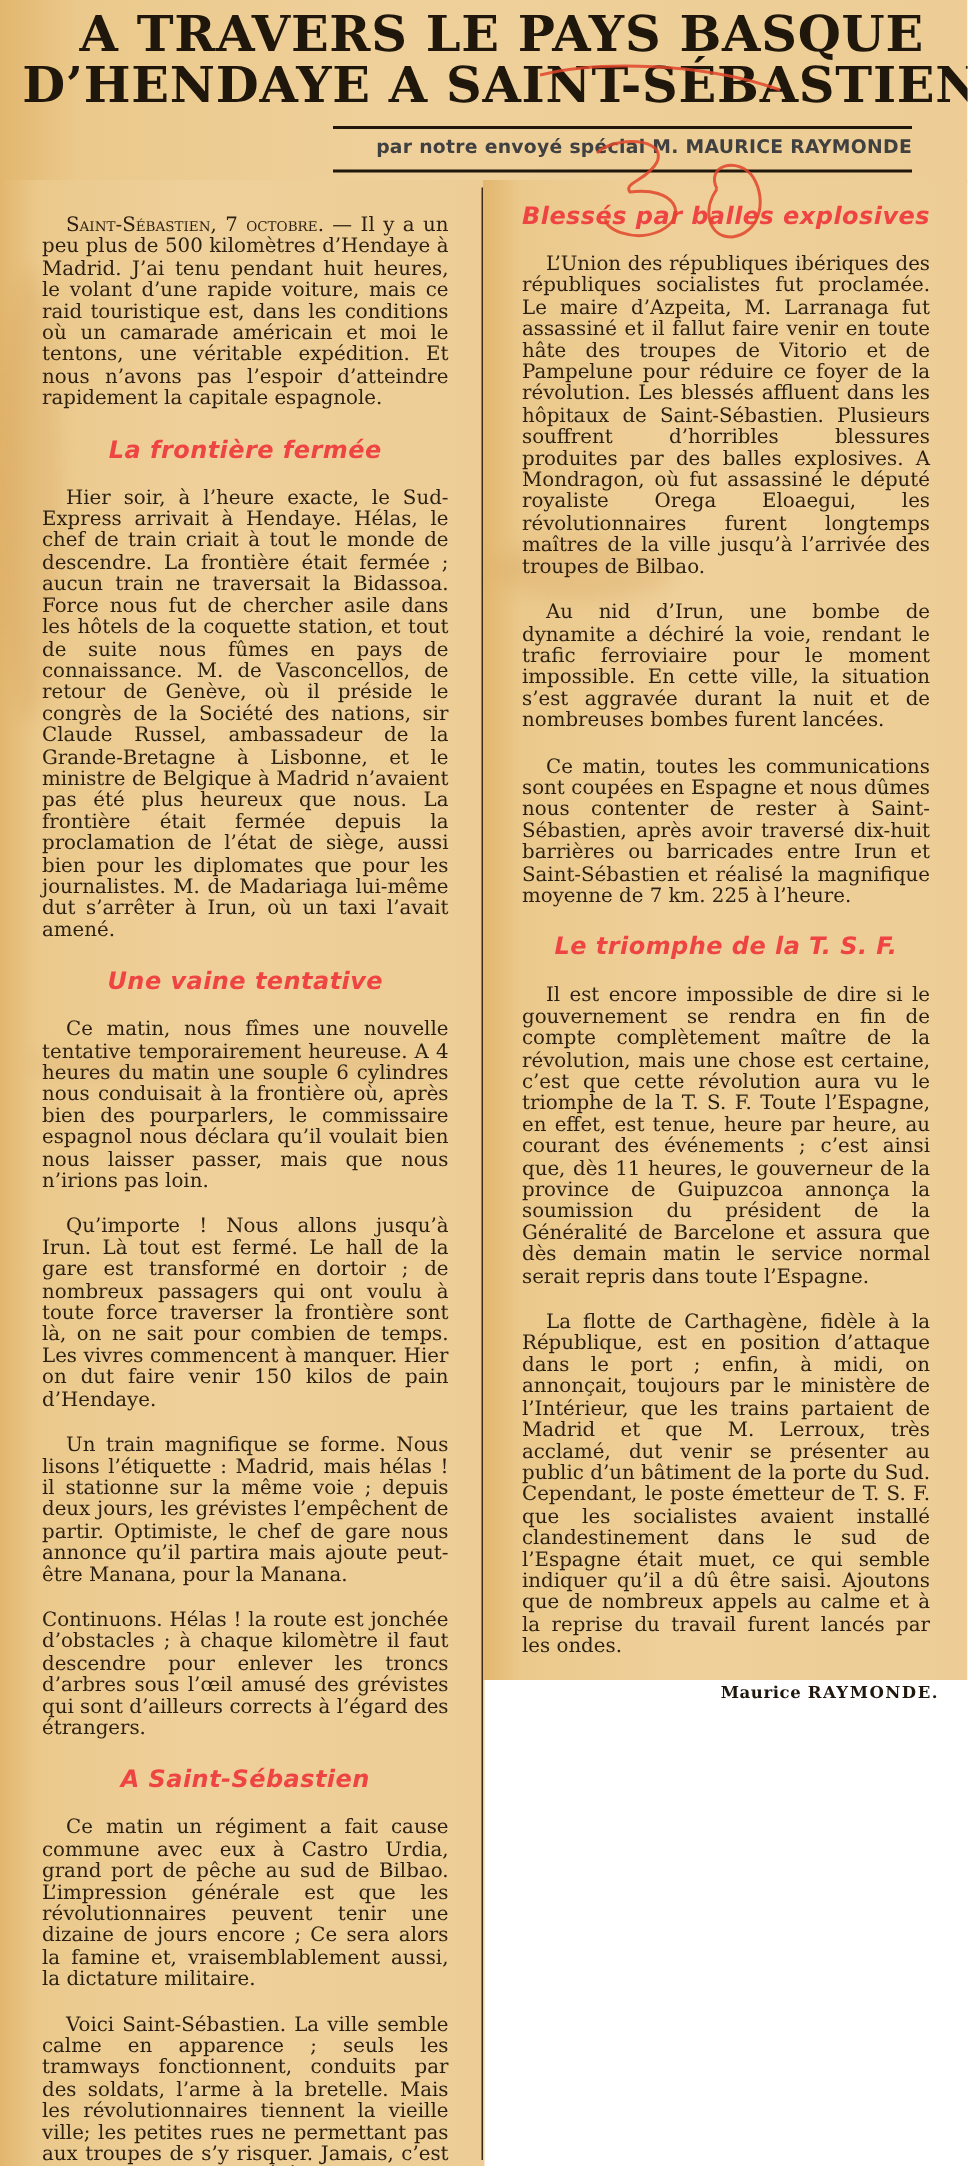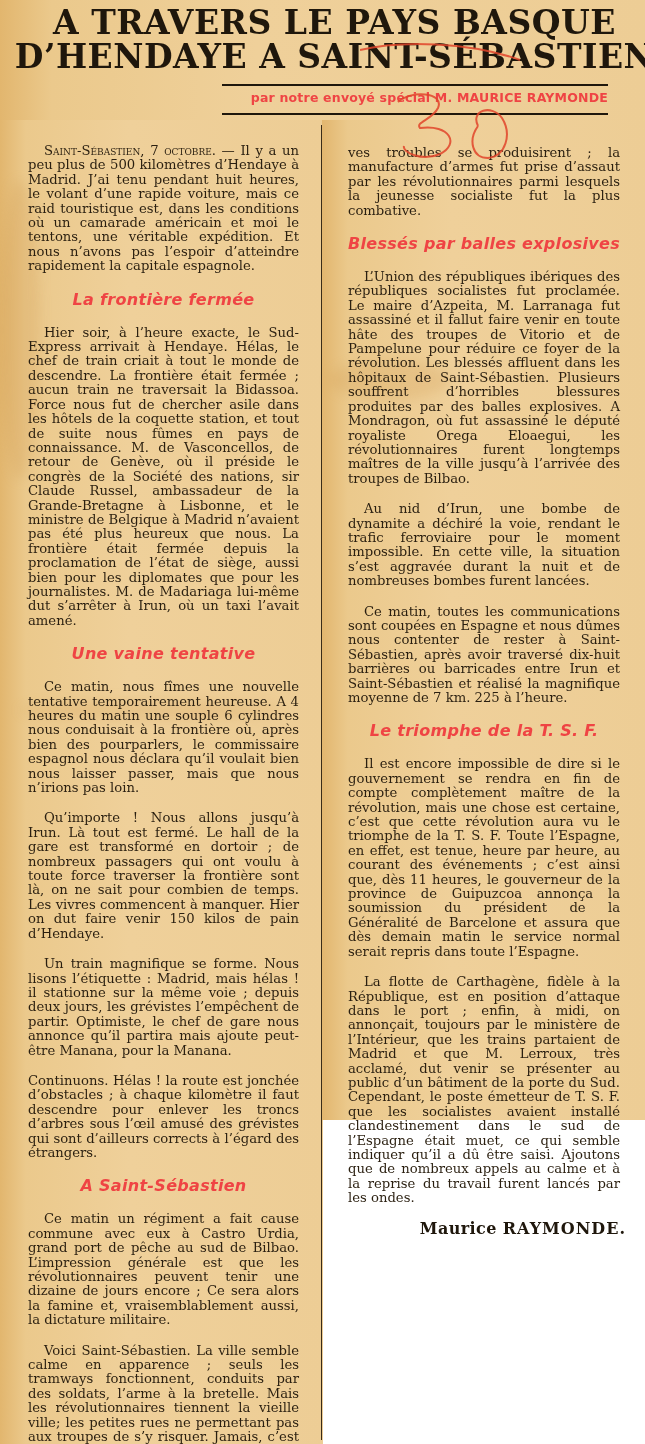--- a/index.html
+++ b/index.html
@@ -16,21 +16,21 @@
   .headline {
     position: absolute; left: 0; width: 645px; text-align: center;
     font-family: "DejaVu Serif", serif; font-weight: bold; color: #1f170c;
     font-size: 33px; letter-spacing: 0.5px; line-height: 34px; white-space: nowrap;
   }
   #headline-1 { top: 6px; left: 12px; }
   #headline-2 { top: 40px; left: 12px; }
   .byline-rule { position: absolute; left: 222px; width: 386px; height: 2px; background: #1f170c; }
   #byline {
     position: absolute; left: 224px; top: 90px; width: 384px; text-align: right;
-    font-family: "DejaVu Sans", sans-serif; font-weight: bold; font-size: 12.5px; color: #ef4444;
+    font-family: "DejaVu Sans", sans-serif; font-weight: bold; font-size: 12.5px; color: #404040;
     letter-spacing: 0.2px; white-space: nowrap;
   }
   #byline .caps { font-size: 12.5px; }
 
   .col {
     position: absolute; font-family: "DejaVu Serif", serif; color: #2a1f10;
     font-size: 13.2px; line-height: 14.4px; text-align: justify; hyphens: manual;
   }
   #col-left { left: 12px; top: 128px; width: 303px; }
   #col-right { left: 332px; top: 130px; width: 304px; }
@@ -38,21 +38,21 @@
   .col p.cont { text-indent: 0; }
   .col h2 {
     margin: 4px 0 2px 0; text-align: center;
     font-family: "DejaVu Sans", sans-serif; font-style: italic; font-weight: bold;
     font-size: 16px; line-height: 20px; color: #ef4444; letter-spacing: 0.3px;
   }
   .dateline { font-variant: small-caps; }
   .col-divider { position: absolute; left: 321px; width: 1px; background: #3a2c18; }
   #signature {
     text-align: right; margin-top: 2px; font-family: "DejaVu Serif", serif;
-    font-weight: bold; font-size: 16px; color: #1f170c; padding-right: 10px; letter-spacing: 0.4px;
+    font-weight: bold; font-size: 11px; color: #1f170c; padding-right: 10px; letter-spacing: 0.4px;
   }
   #signature .caps { letter-spacing: 1px; }
   #annotation { position: absolute; left: 360px; top: 20px; width: 220px; height: 140px; pointer-events: none; }
 </style>
 </head>
 <body>
 
 <div class="paper" id="paper-top"></div>
 <div class="paper" id="paper-left"></div>
 <div class="paper" id="paper-right"></div>
@@ -86,21 +86,20 @@
 
   <h2>A Saint-Sébastien</h2>
   <p>Ce matin un régiment a fait cause commune avec eux à Castro Urdia, grand port de pêche au sud de Bilbao. L’impression générale est que les révolutionnaires peuvent tenir une dizaine de jours encore ; Ce sera alors la famine et, vraisemblablement aussi, la dictature militaire.</p>
   <p>Voici Saint-Sébastien. La ville semble calme en apparence ; seuls les tramways fonctionnent, conduits par des soldats, l’arme à la bretelle. Mais les révolutionnaires tiennent la vieille ville; les petites rues ne permettant pas aux troupes de s’y risquer. Jamais, c’est exact, la situation n’a été aussi grave en Espagne. On rencontre partout des révolutionnaires.</p>
 
   <h2>Il y aurait 177 morts</h2>
   <p>En pays basque, partout où nous passons, l’agitation est grande et le nombre des morts serait officiellement de 148. Ce fut à Eibar où les plus gra-</p>
 </div>
 
 <div class="col" id="col-right">
-  <p class="cont">ves troubles se produisirent ; la manufacture d’armes fut prise d’assaut par les révolutionnaires parmi lesquels la jeunesse socialiste fut la plus combative.</p>
 
   <h2>Blessés par balles explosives</h2>
   <p>L’Union des républiques ibériques des républiques socialistes fut proclamée. Le maire d’Azpeita, M. Larranaga fut assassiné et il fallut faire venir en toute hâte des troupes de Vitorio et de Pampelune pour réduire ce foyer de la révolution. Les blessés affluent dans les hôpitaux de Saint-Sébastien. Plusieurs souffrent d’horribles blessures produites par des balles explosives. A Mondragon, où fut assassiné le député royaliste Orega Eloaegui, les révolutionnaires furent longtemps maîtres de la ville jusqu’à l’arrivée des troupes de Bilbao.</p>
   <p>Au nid d’Irun, une bombe de dynamite a déchiré la voie, rendant le trafic ferroviaire pour le moment impossible. En cette ville, la situation s’est aggravée durant la nuit et de nombreuses bombes furent lancées.</p>
   <p>Ce matin, toutes les communications sont coupées en Espagne et nous dûmes nous contenter de rester à Saint-Sébastien, après avoir traversé dix-huit barrières ou barricades entre Irun et Saint-Sébastien et réalisé la magnifique moyenne de 7 km. 225 à l’heure.</p>
 
   <h2>Le triomphe de la T. S. F.</h2>
   <p>Il est encore impossible de dire si le gouvernement se rendra en fin de compte complètement maître de la révolution, mais une chose est certaine, c’est que cette révolution aura vu le triomphe de la T. S. F. Toute l’Espagne, en effet, est tenue, heure par heure, au courant des événements ; c’est ainsi que, dès 11 heures, le gouverneur de la province de Guipuzcoa annonça la soumission du président de la Généralité de Barcelone et assura que dès demain matin le service normal serait repris dans toute l’Espagne.</p>
 
   <p>La flotte de Carthagène, fidèle à la République, est en position d’attaque dans le port ; enfin, à midi, on annonçait, toujours par le ministère de l’Intérieur, que les trains partaient de Madrid et que M. Lerroux, très acclamé, dut venir se présenter au public d’un bâtiment de la porte du Sud. Cependant, le poste émetteur de T. S. F. que les socialistes avaient installé clandestinement dans le sud de l’Espagne était muet, ce qui semble indiquer qu’il a dû être saisi. Ajoutons que de nombreux appels au calme et à la reprise du travail furent lancés par les ondes.</p>

